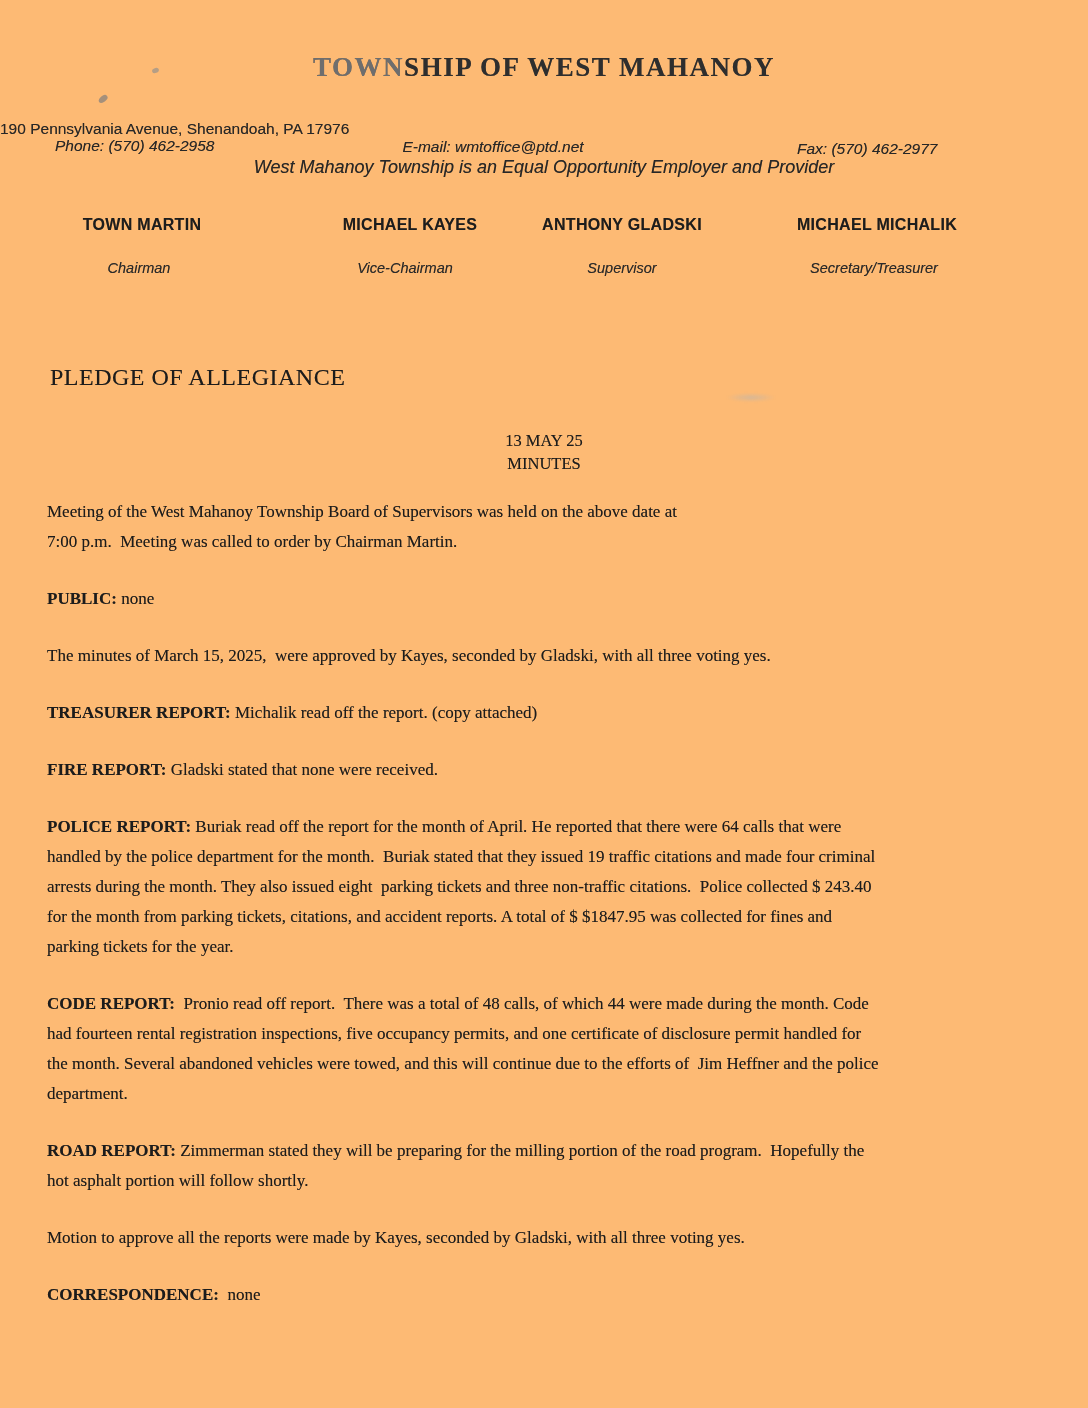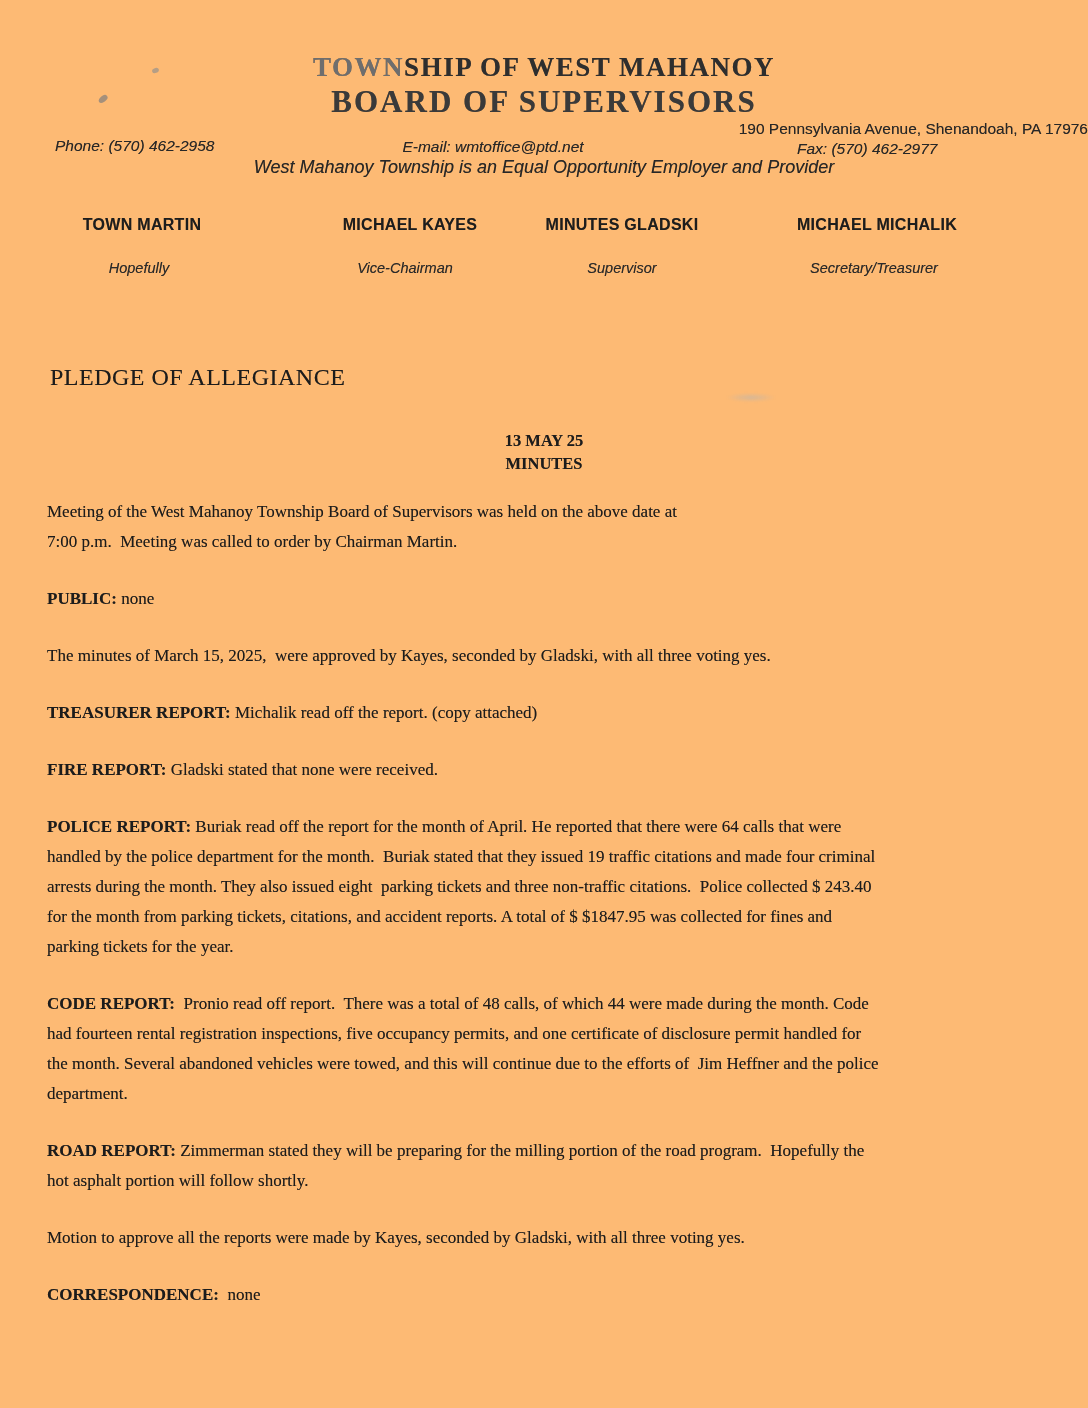--- a/index.html
+++ b/index.html
@@ -18,21 +18,21 @@
     font-family:"Liberation Serif",serif;font-weight:900;font-size:27px;
     letter-spacing:1.5px;color:#2e2e2e;white-space:nowrap;
   }
   .org1 .light{color:#6e6e6e;}
   .org2{
     position:absolute;top:84px;left:0;width:100%;text-align:center;
     font-family:"Liberation Serif",serif;font-weight:900;font-size:31px;
     letter-spacing:2px;color:#3a3a3a;white-space:nowrap;
   }
   .address{
-    position:absolute;top:120px;left:0;width:100%;text-align:right;
+    position:absolute;top:120px;left:0;width:100%;text-align:left;
     font-family:"Liberation Sans",sans-serif;font-size:15.5px;color:#272727;
   }
   .contact-italic{
     font-family:"Liberation Sans",sans-serif;font-style:italic;font-size:15.5px;color:#272727;
     white-space:nowrap;
     text-align:center;
   }
   .email{position:absolute;top:138px;left:493px;transform:translateX(-50%);}
   .phone{position:absolute;top:137px;left:55px;}
   .fax{position:absolute;top:140px;left:797px;}
@@ -53,21 +53,21 @@
   }
   .pos1{left:142px;} .pos2{left:410px;} .pos3{left:622px;} .pos4{left:877px;}
   .tpos1{left:139px;} .tpos2{left:405px;} .tpos3{left:622px;} .tpos4{left:874px;}
   
   .pledge{
     position:absolute;left:50px;top:364px;
     font-family:"Liberation Serif",serif;font-size:24px;letter-spacing:.5px;color:#1c1c1c;
   }
   .dateblock{
     position:absolute;top:429px;left:0;width:100%;text-align:center;
-    font-family:"Liberation Serif",serif;font-weight:700;font-size:16.5px;
+    font-family:"Liberation Serif",serif;font-weight:400;font-size:16.5px;
     line-height:23px;color:#1c1c1c;
   }
   .bodytext{
     position:absolute;left:47px;top:497px;width:1000px;
     font-family:"Liberation Serif",serif;font-size:17px;line-height:30px;color:#1c1c1c;
   }
   .para{margin:0 0 27px 0;white-space:pre-wrap;}
   .para .lbl{font-weight:700;}
   
   .smudge{position:absolute;pointer-events:none;}
@@ -88,33 +88,32 @@
 </head>
 <body>
 
 <div class="page">
 
   <div class="smudge smudge-dot"></div>
   <div class="smudge smudge-tick"></div>
   <div class="smudge smudge-streak"></div>
 
   <div class="org1"><span class="light">TOWN</span><span>SHIP OF WEST MAHANOY</span></div>
-  <div class="org2">BOARD OF SUPERVISORS</div>
   <div class="address">190 Pennsylvania Avenue, Shenandoah, PA  17976</div>
   <div class="contact-italic phone">Phone: (570) 462-2958</div>
   <div class="contact-italic email">E-mail:  wmtoffice@ptd.net</div>
   <div class="contact-italic fax">Fax: (570) 462-2977</div>
   <div class="tagline">West Mahanoy Township is an Equal Opportunity Employer and Provider</div>
 
   <div>
     <span class="official-name pos1">TOWN MARTIN</span>
     <span class="official-name pos2">MICHAEL KAYES</span>
-    <span class="official-name pos3">MINUTES GLADSKI</span>
+    <span class="official-name pos3">ANTHONY GLADSKI</span>
     <span class="official-name pos4">MICHAEL MICHALIK</span>
-    <span class="official-title tpos1">Hopefully</span>
+    <span class="official-title tpos1">Chairman</span>
     <span class="official-title tpos2">Vice-Chairman</span>
     <span class="official-title tpos3">Supervisor</span>
     <span class="official-title tpos4">Secretary/Treasurer</span>
   </div>
 
   <div class="pledge">PLEDGE OF ALLEGIANCE</div>
 
   <div class="dateblock">
     <div>13 MAY 25</div>
     <div>MINUTES</div>

